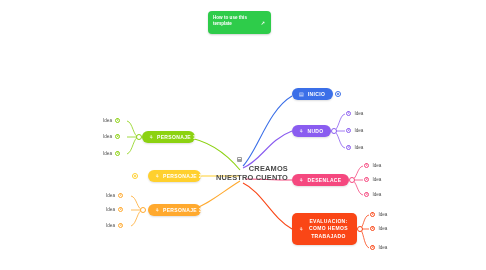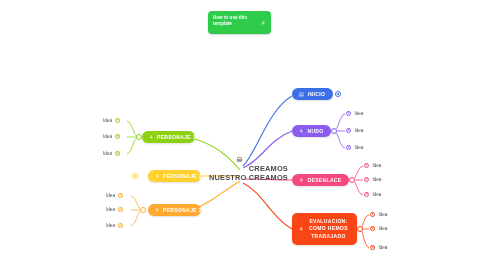--- a/index.html
+++ b/index.html
@@ -111,21 +111,21 @@
   </svg>
 
   <div class="help-pill">
     <span>How to use this template</span>
     <span class="arrow">↗</span>
   </div>
 
   <div class="center-icon"></div>
   <div class="center-node">
     <div>CREAMOS</div>
-    <div>NUESTRO CREAMOS</div>
+    <div>NUESTRO CUENTO</div>
   </div>
 
   <div class="topic" style="left:292px;top:88px;width:41px;height:12px;background:#3b6fe8;">
     <span class="t-ico">▤</span>
     <span class="t-label">INICIO</span>
   </div>
   <div class="handle" style="left:335px;top:91px;border:1px solid #3b6fe8;">
     <span class="hdot" style="background:#3b6fe8;"></span>
   </div>
 

